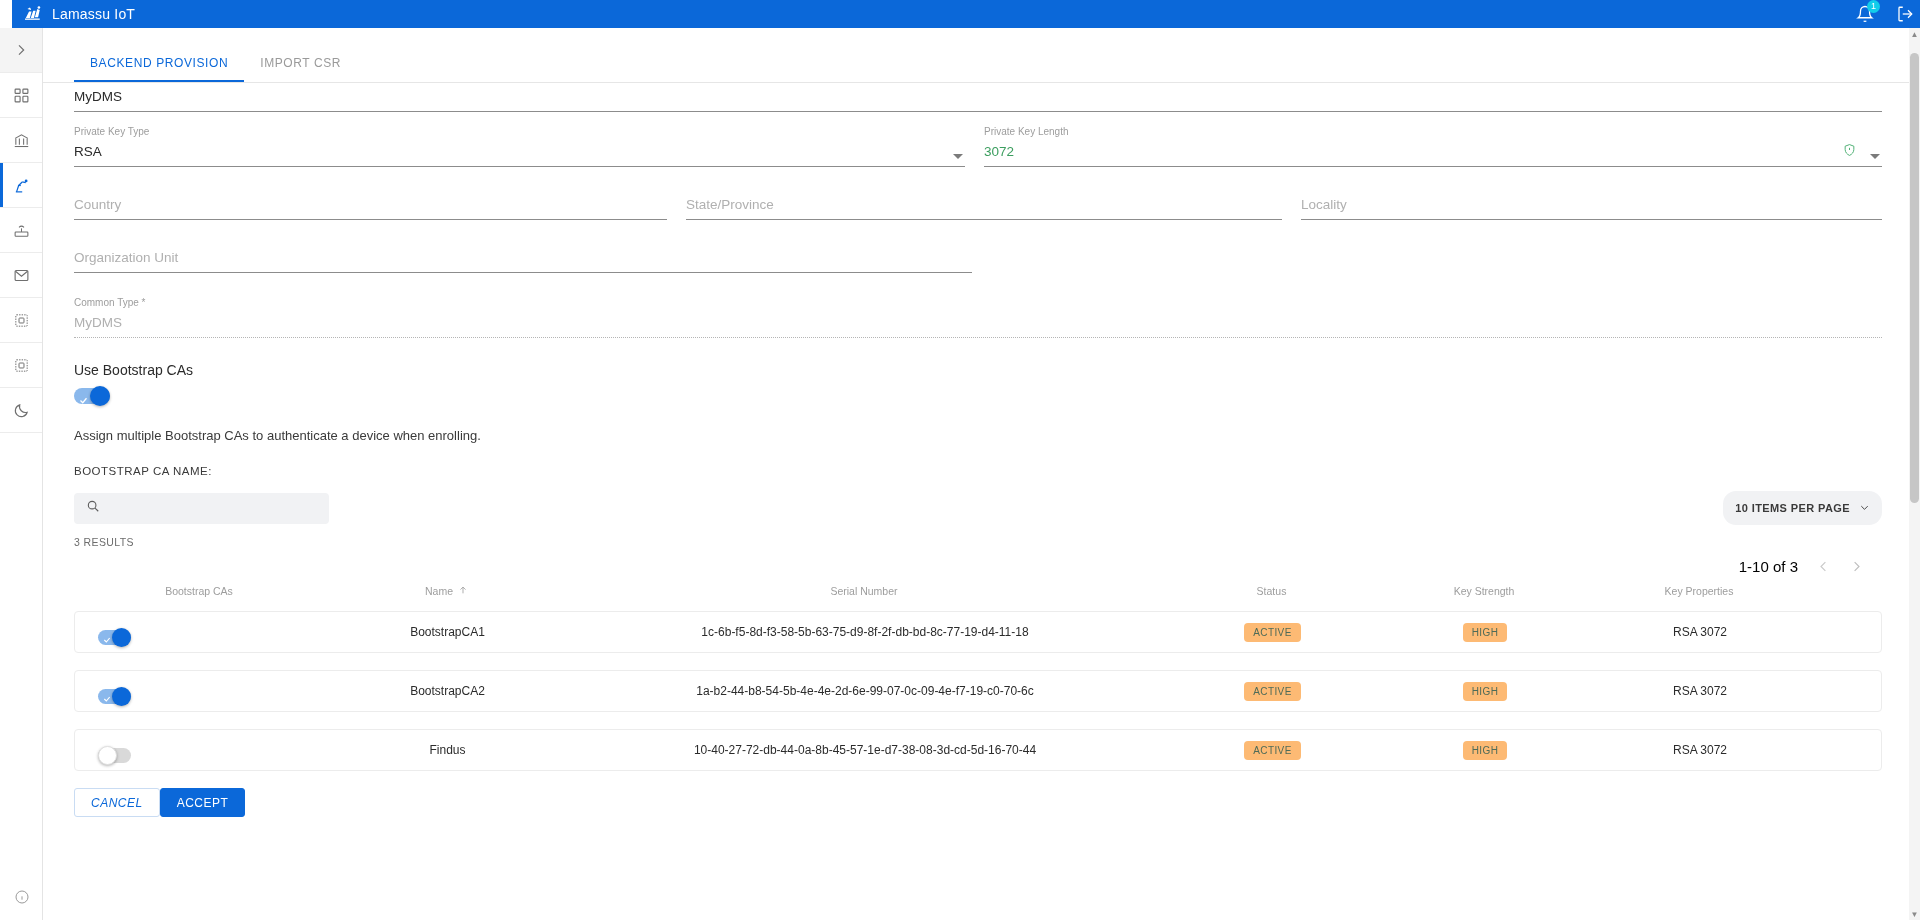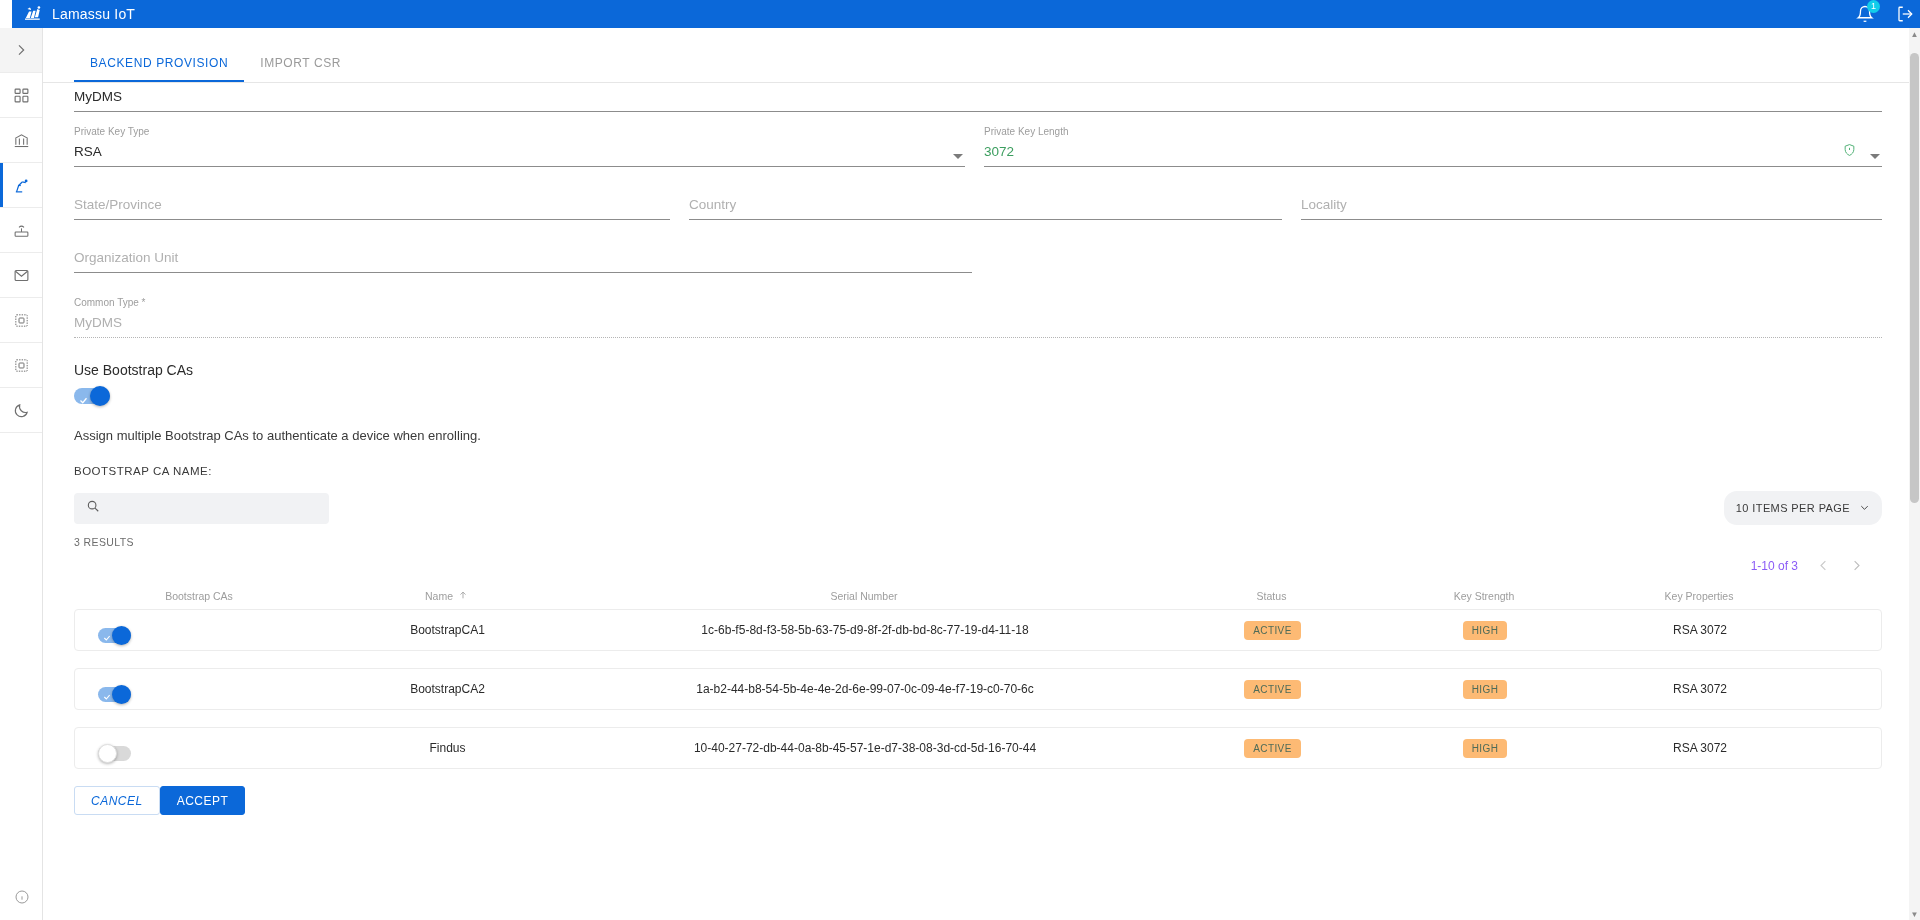--- a/index.html
+++ b/index.html
@@ -149,35 +149,35 @@
     display: flex; align-items: center; padding: 0 12px; cursor: text;
   }
   .search-input {
     border: 0; background: transparent; outline: none;
     font-size: 12.5px; color: #3a3a3a; margin-left: 9px; width: 200px;
     font-family: "Liberation Sans", sans-serif;
   }
   .perpage {
     margin-left: auto; height: 34px; background: #f1f2f4; border-radius: 13px;
     display: flex; align-items: center; gap: 9px; padding: 16px 12px;
-    font-size: 11px; letter-spacing: .4px; color: #3a3a3a; cursor: pointer;
+    font-size: 11px; letter-spacing: .4px; color: #3a3a3a; cursor: pointer; font-weight: bold;
   }
   .results { font-size: 10.5px; color: #6d6d6d; letter-spacing: .4px; margin-top: 11px; }
 
   .pager {
     display: flex; align-items: center; justify-content: flex-end;
     gap: 18px; margin-top: 10px; padding-right: 18px;
   }
-  .pager-text { font-size: 12px; color: #8b5cf6; }
+  .pager-text { font-size: 15px; color: #000000; }
   .pager-btn { cursor: pointer; color: #c9c9c9; display: flex; }
   .pager-btn.enabled { color: #bdbdbd; }
 
   
   .thead {
-    display: flex; align-items: center; height: 26px; margin-top: 10px;
+    display: flex; align-items: flex-start; height: 26px; margin-top: 10px;
   }
   .th {
     font-size: 10.5px; color: #9d9d9d; display: flex; align-items: center;
     justify-content: center; gap: 5px;
   }
   .c1 { width: 250px; }
   .c2 { width: 245px; }
   .c3 { width: 590px; }
   .c4 { width: 225px; }
   .c5 { width: 200px; }
@@ -370,26 +370,26 @@
                 <path d="M12 2l8 3v6c0 5-3.5 9-8 11-4.5-2-8-6-8-11V5z"></path>
                 <path d="M12 8v4"></path>
                   <path d="M12 15h.01"></path>
               </svg>
             </span>
             <span class="caret"></span>
           </div>
         </div>
 
         <div class="row" style="margin-top:14px;">
+          <div class="field" style="width:593px; margin-right:19px;">
+            <div class="field-ph">Country</div>
+            <div class="underline"></div>
+          </div>
           <div class="field" style="width:596px; margin-right:19px;">
             <div class="field-ph">State/Province</div>
-            <div class="underline"></div>
-          </div>
-          <div class="field" style="width:593px; margin-right:19px;">
-            <div class="field-ph">Country</div>
             <div class="underline"></div>
           </div>
           <div class="field" style="width:581px;">
             <div class="field-ph">Locality</div>
             <div class="underline"></div>
           </div>
         </div>
 
         <div class="row" style="margin-top:14px;">
           <div class="field" style="width:898px;">

